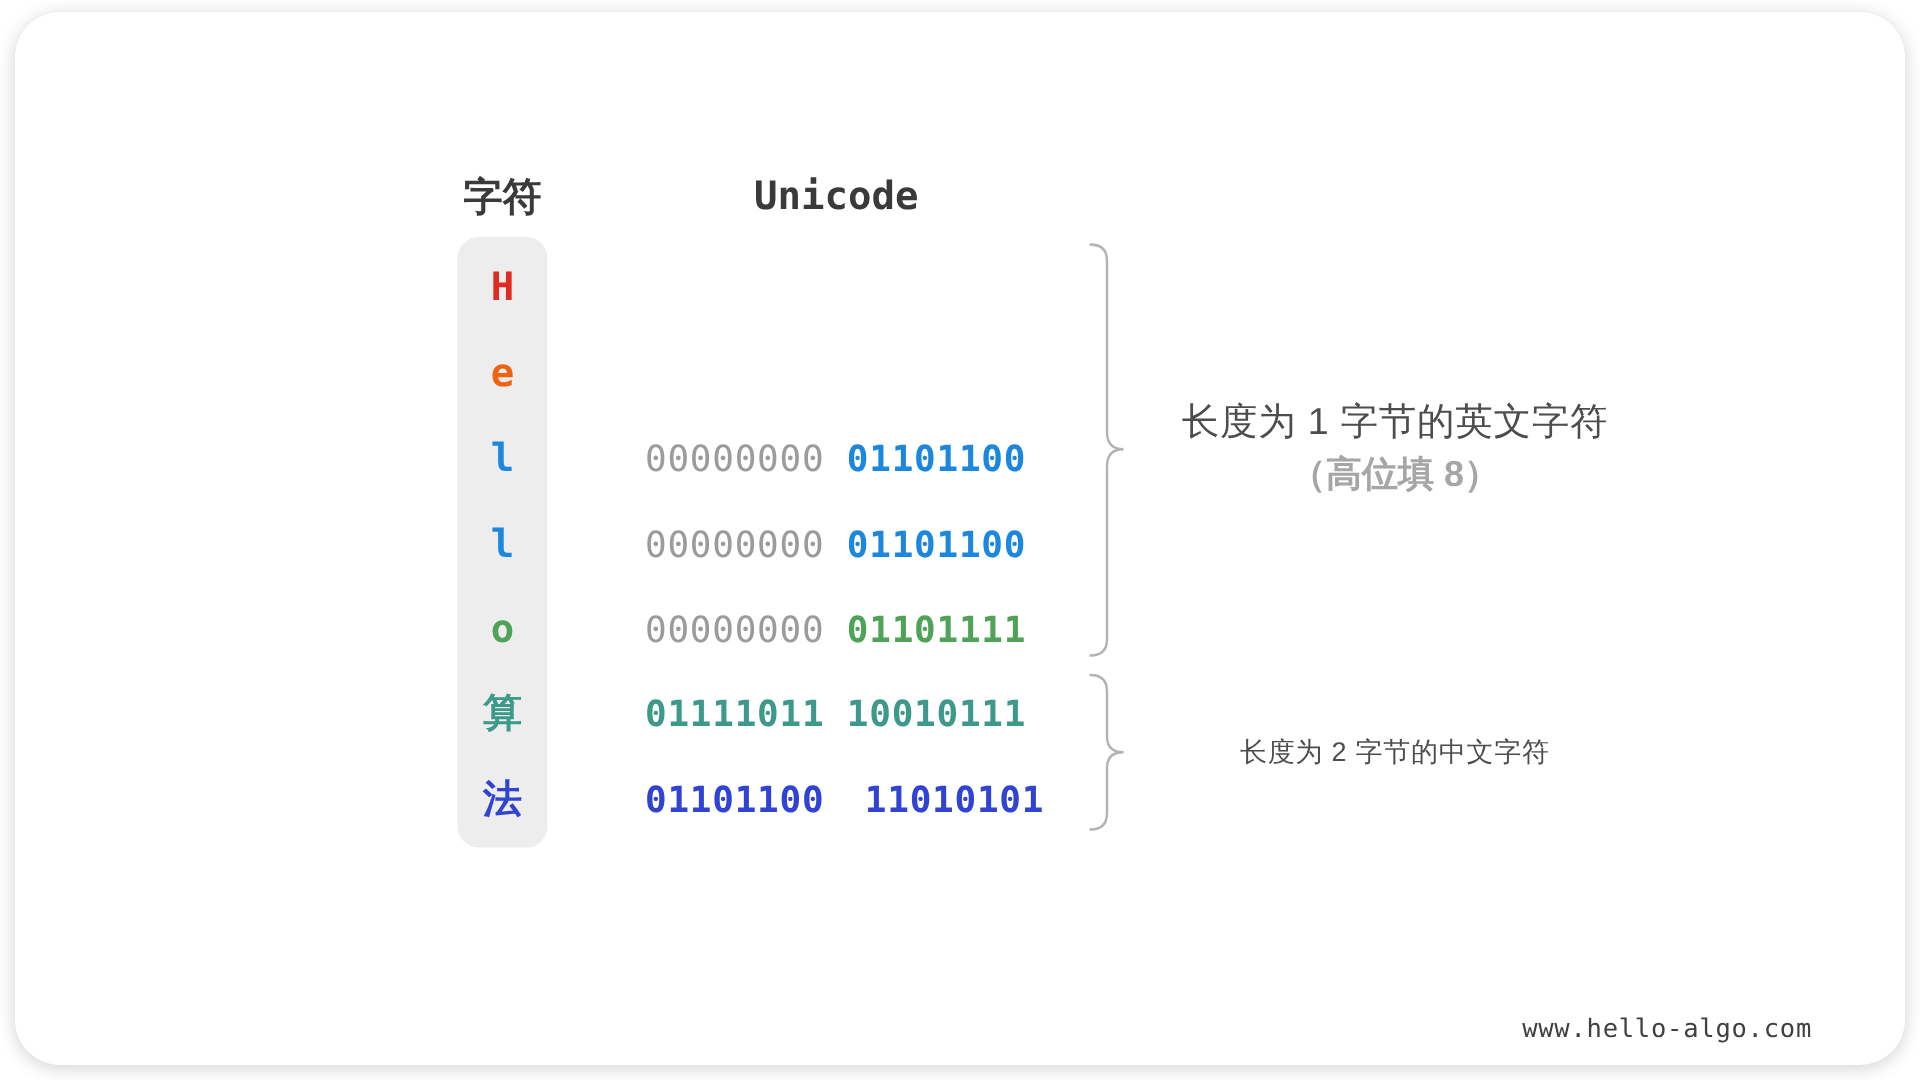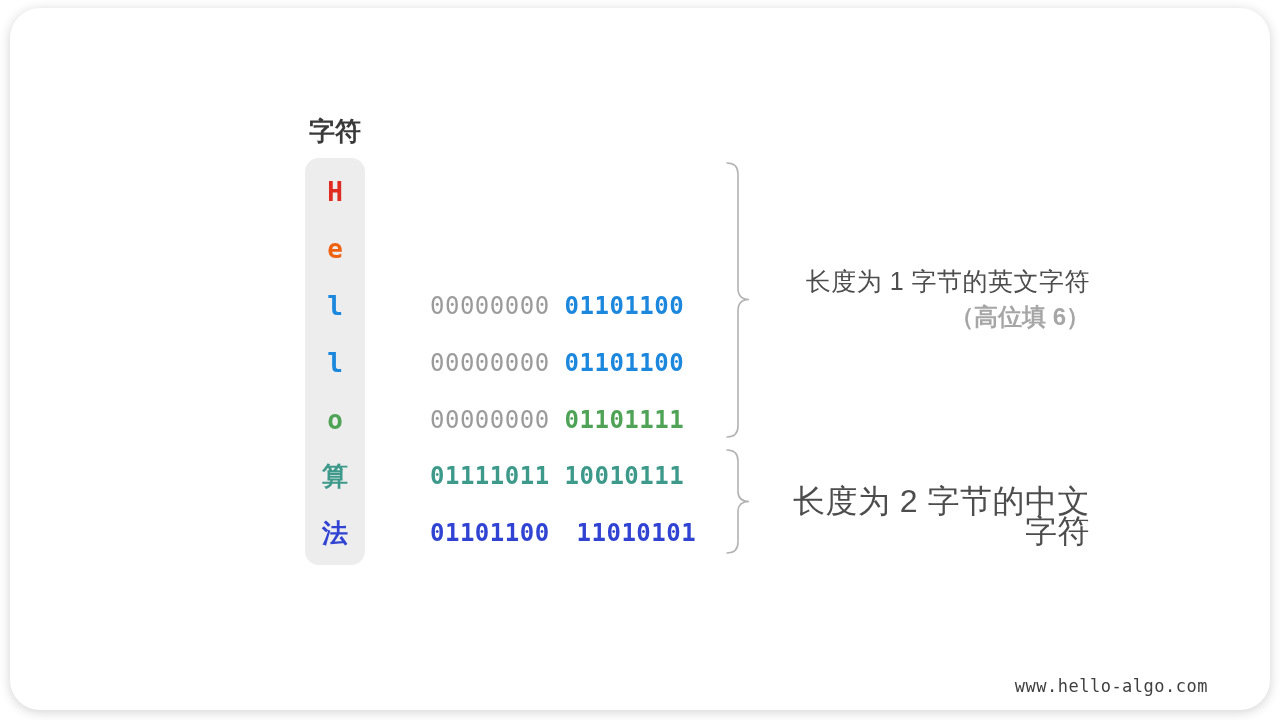--- a/index.html
+++ b/index.html
@@ -37,41 +37,42 @@
     position: absolute; left: 430px; top: 0; height: 58px; line-height: 58px;
     font-family: "DejaVu Sans Mono", monospace;
     font-size: 24px; letter-spacing: 0.5px; white-space: pre;
   }
   .row .b1 { color: #9b9b9b; font-weight: normal; }
   .row .b2 { font-weight: bold; }
   .row.row-cn .b1 { font-weight: bold; }
 
   .braces { position: absolute; left: 0; top: 0; width: 1280px; height: 720px; pointer-events: none; }
 
-  .anno { position: absolute; text-align: right; }
+  .anno { position: absolute; text-align: center; }
   .anno-en { left: 770px; top: 266px; width: 320px; }
   .anno-en .l1 { font-size: 25px; color: #4d4d4d; line-height: 30px; letter-spacing: 0.5px; }
   .anno-en .l2 { font-size: 24px; color: #a6a6a6; font-weight: bold; line-height: 30px; margin-top: 6px; }
   .anno-cn { left: 770px; top: 486px; width: 320px; }
-  .anno-cn .l1 { font-size: 32px; color: #4d4d4d; line-height: 30px; letter-spacing: 0.5px; }
+  .anno-cn .l1 { font-size: 18px; color: #4d4d4d; line-height: 30px; letter-spacing: 0.5px; }
 
   .watermark {
     position: absolute; right: 72px; bottom: 24px;
     font-family: "DejaVu Sans Mono", monospace;
     font-size: 17px; letter-spacing: 0.5px; color: #404040;
   }
 </style>
 </head>
 <body>
 
 <div class="stage">
 
   <div class="card"></div>
 
   <div class="hdr hdr-char">字符</div>
+  <div class="hdr hdr-unicode">Unicode</div>
 
   <div class="char-col"></div>
 
   <div class="row row-en" style="top:163px">
     <div class="char-cell" style="color: rgb(224, 43, 32);">H</div>
   </div>
   <div class="row row-en" style="top:220px">
     <div class="char-cell" style="color: rgb(239, 98, 16);">e</div>
   </div>
   <div class="row row-en" style="top:277px">
@@ -95,21 +96,21 @@
     <div class="bin"><span class="b1" style="color: rgb(49, 67, 210);">01101100</span><span> </span><span class="b2" style="color: rgb(49, 67, 210); margin-left: 12px;">11010101</span></div>
   </div>
 
   <svg class="braces" width="1280" height="720" viewBox="0 0 1280 720">
     <path d="M 727 163 Q 738 163 738 174 L 738 288 Q 738 299.5 749 299.5 Q 738 299.5 738 311 L 738 426 Q 738 437 727 437" fill="none" stroke="#b3b3b3" stroke-width="1.6" stroke-linecap="round"></path>
     <path d="M 727 450 Q 738 450 738 461 L 738 491 Q 738 501.5 749 501.5 Q 738 501.5 738 512 L 738 542 Q 738 553 727 553" fill="none" stroke="#b3b3b3" stroke-width="1.6" stroke-linecap="round"></path>
   </svg>
 
   <div class="anno anno-en">
     <div class="l1">长度为 1 字节的英文字符</div>
-    <div class="l2">（高位填 6）</div>
+    <div class="l2">（高位填 8）</div>
   </div>
   <div class="anno anno-cn">
     <div class="l1">长度为 2 字节的中文字符</div>
   </div>
 
   <div class="watermark">www.hello-algo.com</div>
 
 </div>
 
 </body></html>

